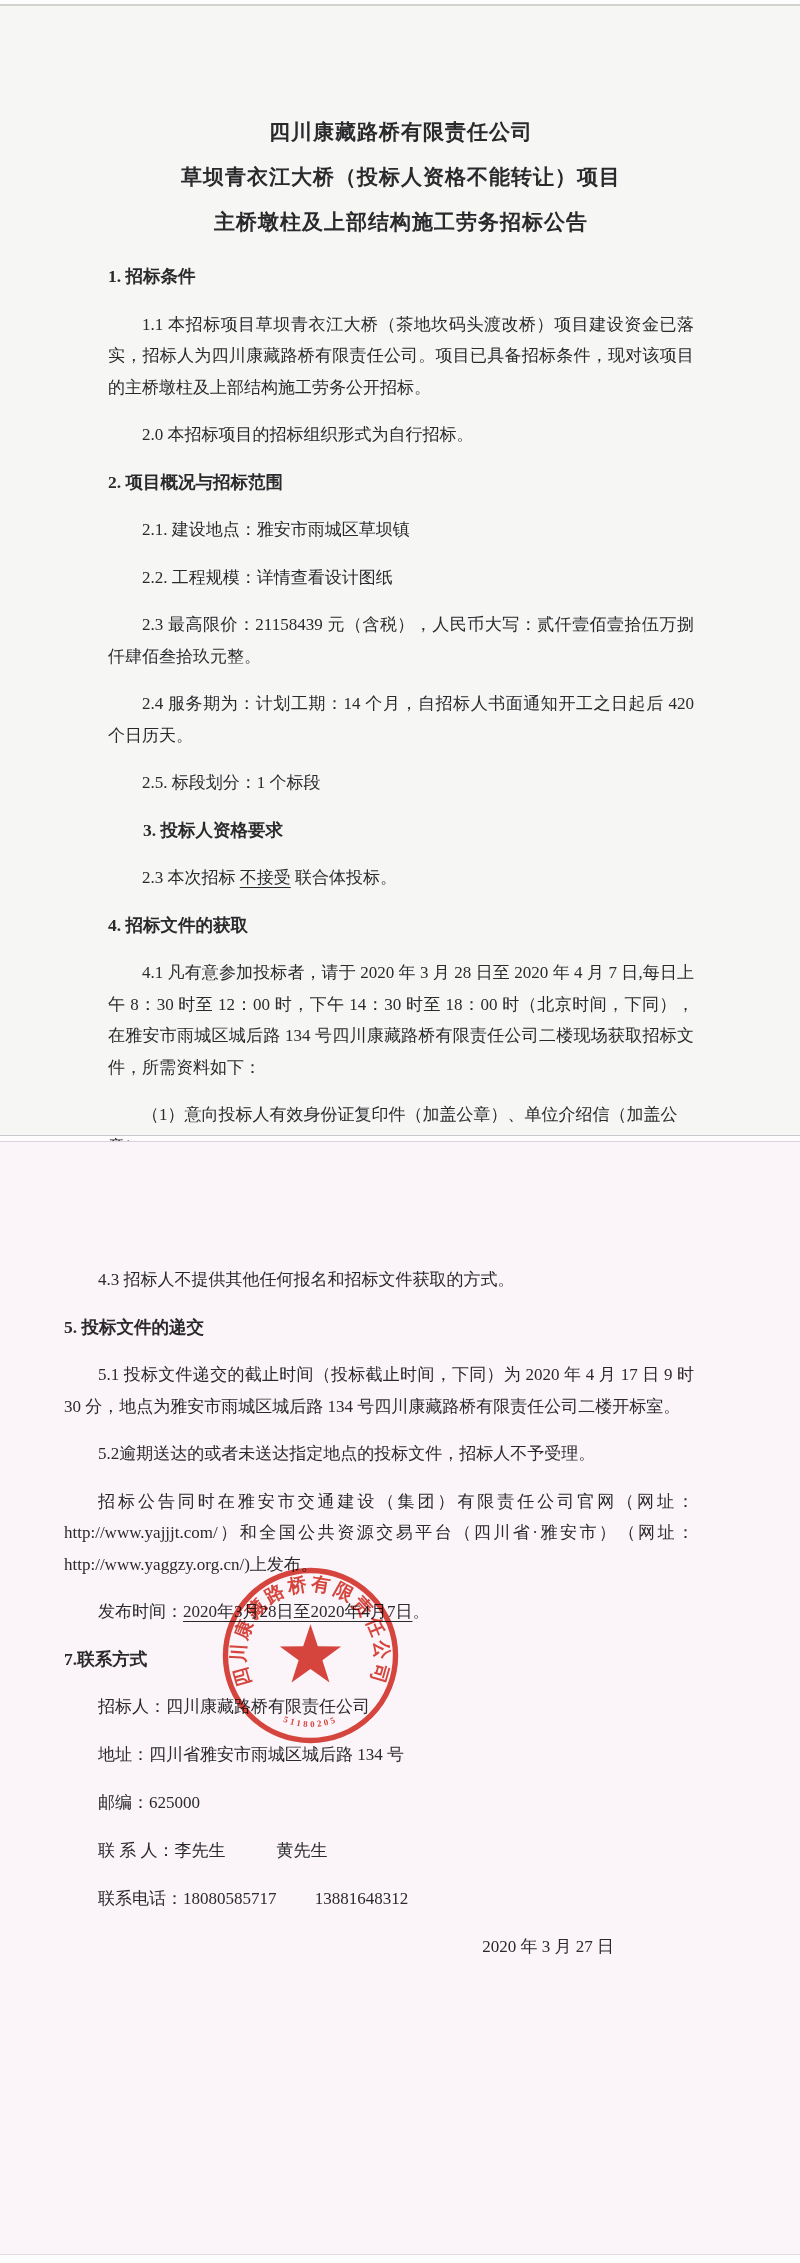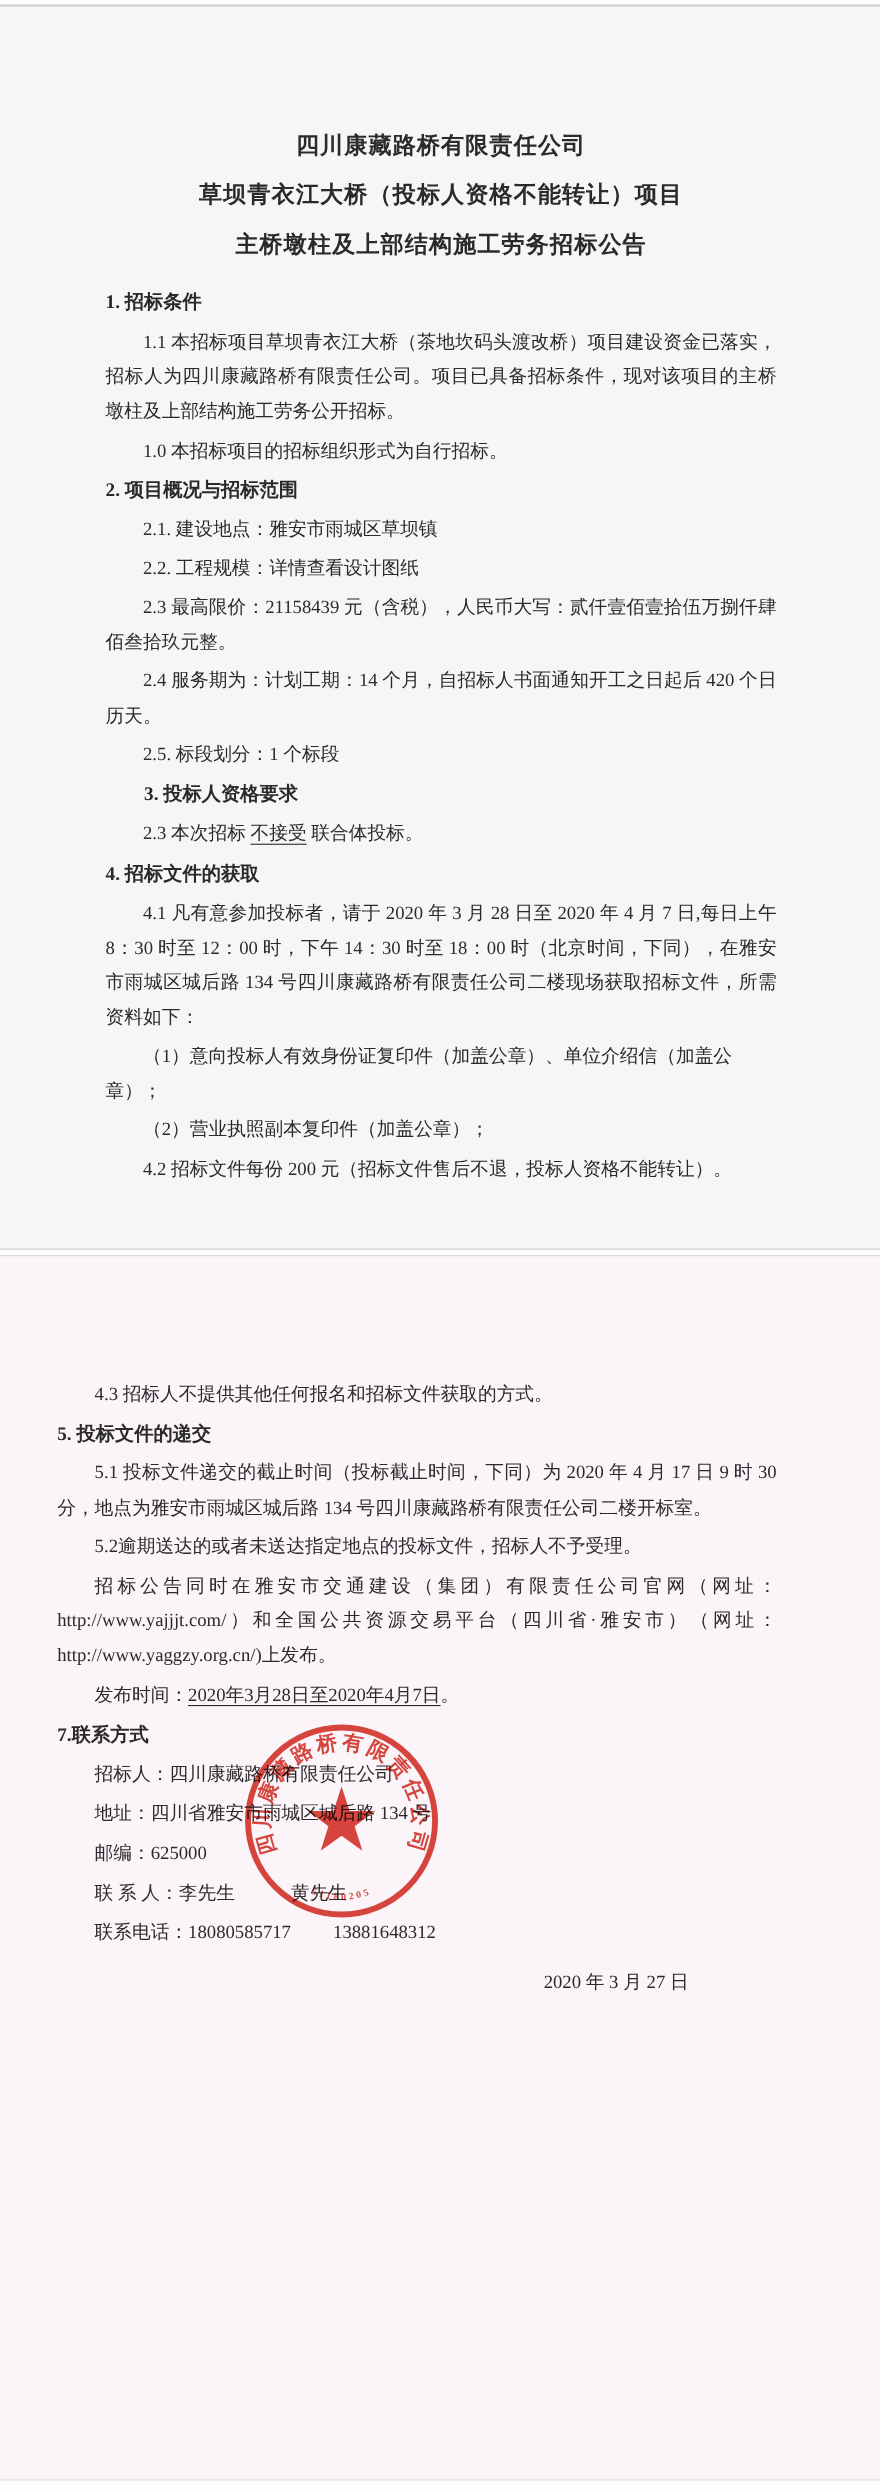--- a/index.html
+++ b/index.html
@@ -12,21 +12,21 @@
   .page-1{
     top:4px;height:1132px;background:#f6f6f4;
     border-top:2px solid #d2d2ce;border-bottom:1px solid #c9c9cd;
   }
   .page-2{
     top:1141px;height:1114px;background:#fbf4f9;
     border-top:1px solid #ddd2dc;border-bottom:1px solid #e3dae2;
   }
   .content{padding:104px 90px 0 92px;}
   .page-2 .content{padding-top:106px;padding-left:48px;}
-  p{margin:4px;font-size:17px;line-height:31.5px;}
+  p{margin:16px;font-size:17px;line-height:31.5px;}
   .title{font-size:21px;font-weight:bold;text-align:center;line-height:45px;letter-spacing:1px;}
   .titles{margin-bottom:14px;}
   .h{font-weight:bold;font-size:17.5px;}
   .h-indent{font-weight:bold;font-size:17.5px;text-indent:2em;}
   .para{text-indent:2em;text-align:justify;}
   .plain{text-indent:2em;}
   .mt{margin-top:5px;}
   .u{text-decoration:underline;text-underline-offset:4px;padding:0 .25em;}
   .u2{text-decoration:underline;text-underline-offset:4px;}
   .contact p{line-height:32px;}
@@ -48,21 +48,21 @@
   <div class="page page-1">
     <div class="content">
       <div class="titles">
         <div class="title">四川康藏路桥有限责任公司</div>
         <div class="title">草坝青衣江大桥（投标人资格不能转让）项目</div>
         <div class="title">主桥墩柱及上部结构施工劳务招标公告</div>
       </div>
 
       <p class="h">1. 招标条件</p>
       <p class="para">1.1 本招标项目草坝青衣江大桥（茶地坎码头渡改桥）项目建设资金已落实，招标人为四川康藏路桥有限责任公司。项目已具备招标条件，现对该项目的主桥墩柱及上部结构施工劳务公开招标。</p>
-      <p class="plain mt">1.0 本招标项目的招标组织形式为自行招标。</p>
+      <p class="plain mt">2.0 本招标项目的招标组织形式为自行招标。</p>
 
       <p class="h">2. 项目概况与招标范围</p>
       <p class="plain">2.1. 建设地点：雅安市雨城区草坝镇</p>
       <p class="plain">2.2. 工程规模：详情查看设计图纸</p>
       <p class="para">2.3 最高限价：21158439 元（含税），人民币大写：贰仟壹佰壹拾伍万捌仟肆佰叁拾玖元整。</p>
       <p class="para">2.4 服务期为：计划工期：14 个月，自招标人书面通知开工之日起后 420 个日历天。</p>
       <p class="plain">2.5. 标段划分：1 个标段</p>
 
       <p class="h-indent">3. 投标人资格要求</p>
       <p class="plain mt"><span>2.3 本次招标</span><span class="u">不接受</span><span>联合体投标。</span></p>

